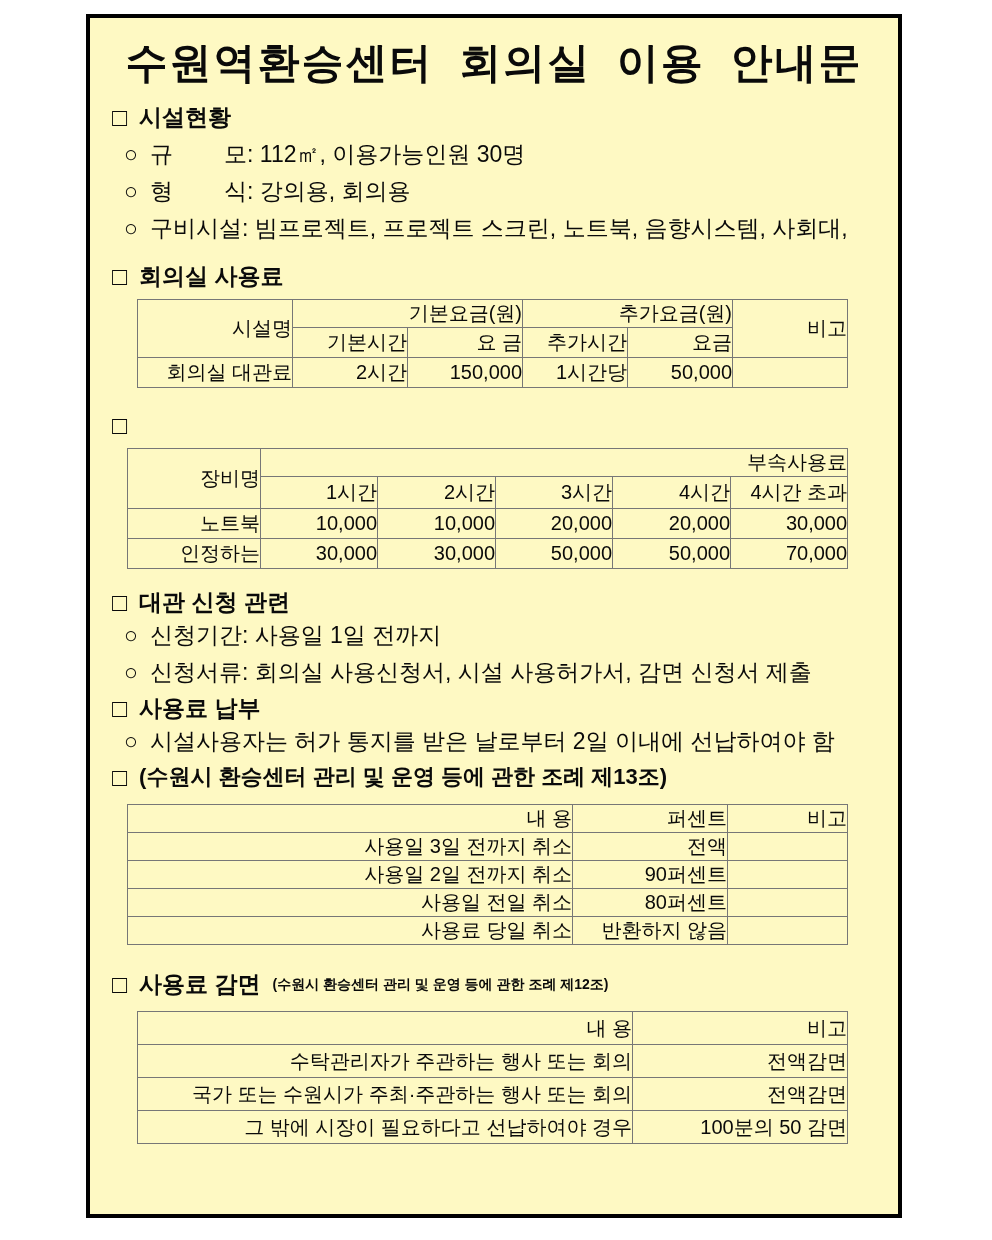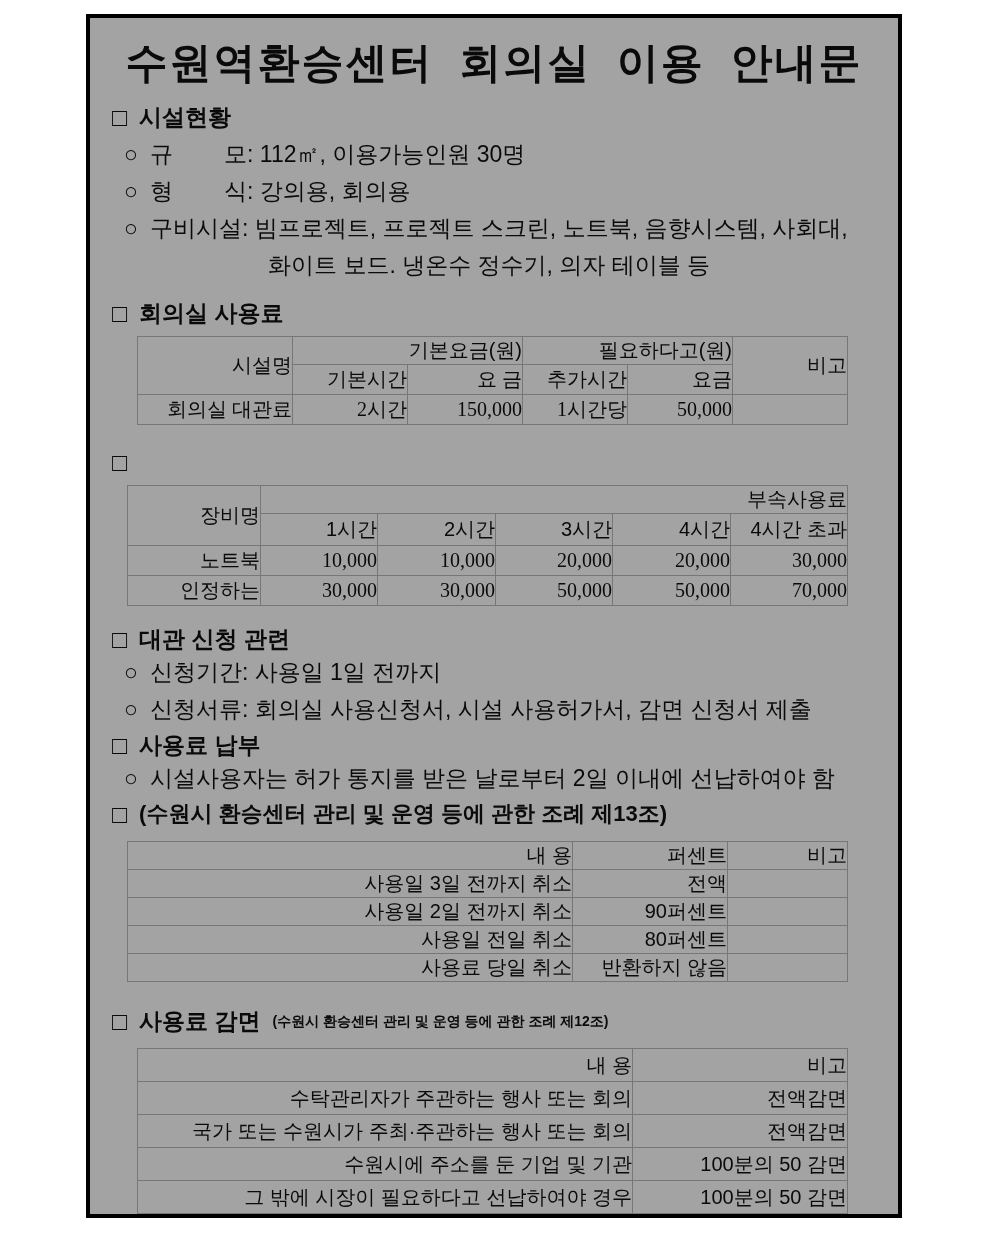--- a/index.html
+++ b/index.html
@@ -12,21 +12,21 @@
     color: #0a0a0a;
   }
   .page {
     position: absolute;
     left: 86px;
     top: 14px;
     width: 816px;
     height: 1204px;
     border: 4px solid #000000;
     box-sizing: border-box;
-    background: #a3a3a3;
+    background: #fef9c3;
     overflow: hidden;
   }
   .title {
     margin: 20px 6px 0 6px;
     text-align: center;
     font-size: 42px;
     font-weight: 900;
     letter-spacing: 2px;
     word-spacing: 12px;
     line-height: 50px;
@@ -85,21 +85,21 @@
     padding: 0;
     vertical-align: middle;
     white-space: pre-wrap;
     overflow: hidden;
   }
   .t1 { margin: 8px 0 0 47px; width: 710px; }
   .t2 { margin: 8px 0 0 37px; width: 720px; }
   .t3 { margin: 12px 0 0 37px; width: 720px; font-size: 19px; }
   .t4 { margin: 12px 0 0 47px; width: 710px; font-size: 19px; }
   tr.h28 { height: 28px; }
-  tr.h30 { height: 30px; font-family: Liberation Serif, serif; }
+  tr.h30 { height: 30px; }
   tr.h32 { height: 32px; }
   tr.h27 { height: 27px; }
   tr.h33 { height: 33px; }
   .mt22 { margin-top: 22px; }
   .mt18 { margin-top: 18px; }
   .mt2  { margin-top: 2px; }
   .mt24 { margin-top: 24px; }
 </style>
 </head>
 <body>
@@ -118,41 +118,40 @@
       <span>규        모: 112㎡, 이용가능인원 30명</span>
     </div>
     <div class="item">
       <span class="ci">○</span>
       <span>형        식: 강의용, 회의용</span>
     </div>
     <div class="item">
       <span class="ci">○</span>
       <span>구비시설: 빔프로젝트, 프로젝트 스크린, 노트북, 음향시스템, 사회대,</span>
     </div>
-    <div class="cont">화이트 보드. 냉온수 정수기, 의자 테이블 등</div>
   </div>
 
   <div class="sec">
     <span class="sq">□</span>
     <span>회의실 사용료</span>
   </div>
   <table class="tbl t1">
     <colgroup>
       <col style="width:155px">
         <col style="width:115px">
         <col style="width:115px">
       <col style="width:105px">
         <col style="width:105px">
         <col style="width:115px">
     </colgroup>
     <tbody>
         <tr class="h28">
       <td rowspan="2">시설명</td>
       <td colspan="2">기본요금(원)</td>
-      <td colspan="2">필요하다고(원)</td>
+      <td colspan="2">추가요금(원)</td>
       <td rowspan="2">비고</td>
     </tr>
     <tr class="h30">
       <td>기본시간</td>
       <td>요 금</td>
       <td>추가시간</td>
       <td>요금</td>
     </tr>
     <tr class="h30">
       <td>회의실 대관료</td>
@@ -286,23 +285,19 @@
     </tr>
     <tr class="h33">
       <td>수탁관리자가 주관하는 행사 또는 회의</td>
       <td>전액감면</td>
     </tr>
     <tr class="h33">
       <td>국가 또는 수원시가 주최·주관하는 행사 또는 회의</td>
       <td>전액감면</td>
     </tr>
     <tr class="h33">
-      <td>수원시에 주소를 둔 기업 및 기관</td>
-      <td>100분의 50 감면</td>
-    </tr>
-    <tr class="h33">
       <td>그 밖에 시장이 필요하다고 선납하여야 경우</td>
       <td>100분의 50 감면</td>
     </tr>
   </tbody>
     </table>
 
 </div>
 
 </body></html>

